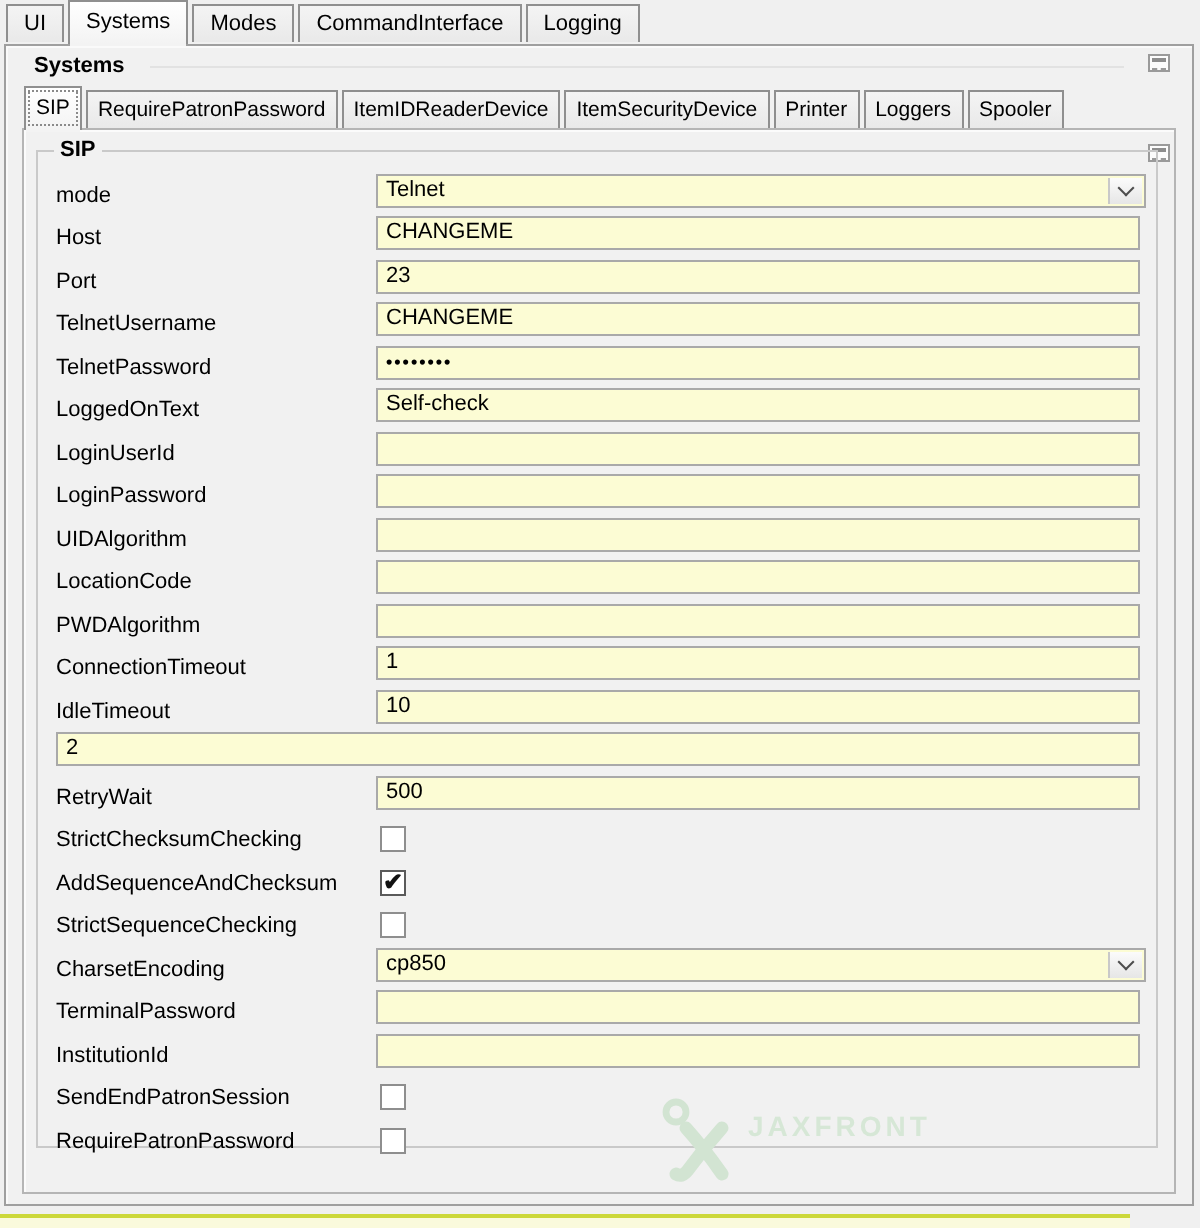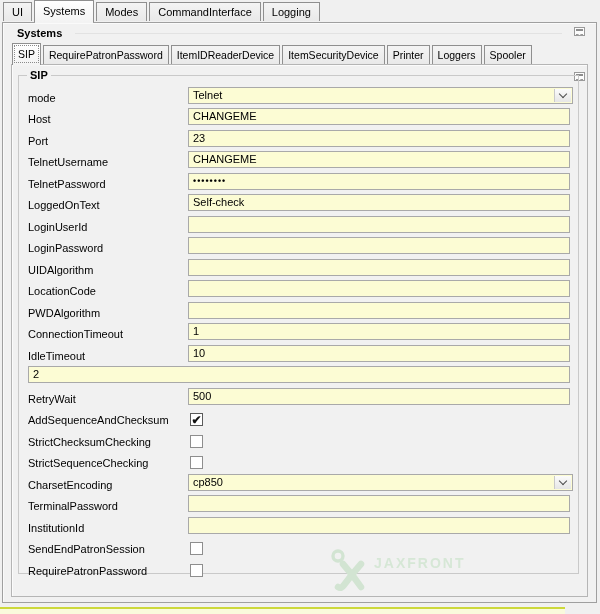--- a/index.html
+++ b/index.html
@@ -191,28 +191,28 @@
             <div class="field tf">10</div>
           </div>
           <div class="row">
             <div class="field tf">2</div>
           </div>
           <div class="row">
             <span class="rlabel">RetryWait</span>
             <div class="field tf">500</div>
           </div>
           <div class="row">
+            <span class="rlabel">StrictChecksumChecking</span>
+            <span class="cb"></span>
+          </div>
+          <div class="row">
             <span class="rlabel">AddSequenceAndChecksum</span>
             <span class="cb checked">
               <span class="mark">✔</span>
             </span>
-          </div>
-          <div class="row">
-            <span class="rlabel">StrictChecksumChecking</span>
-            <span class="cb"></span>
           </div>
           <div class="row">
             <span class="rlabel">StrictSequenceChecking</span>
             <span class="cb"></span>
           </div>
           <div class="row">
             <span class="rlabel">CharsetEncoding</span>
             <div class="field combo"><span class="val">cp850</span><span class="combo-btn">
                 <span class="chev"></span>
               </span></div>

